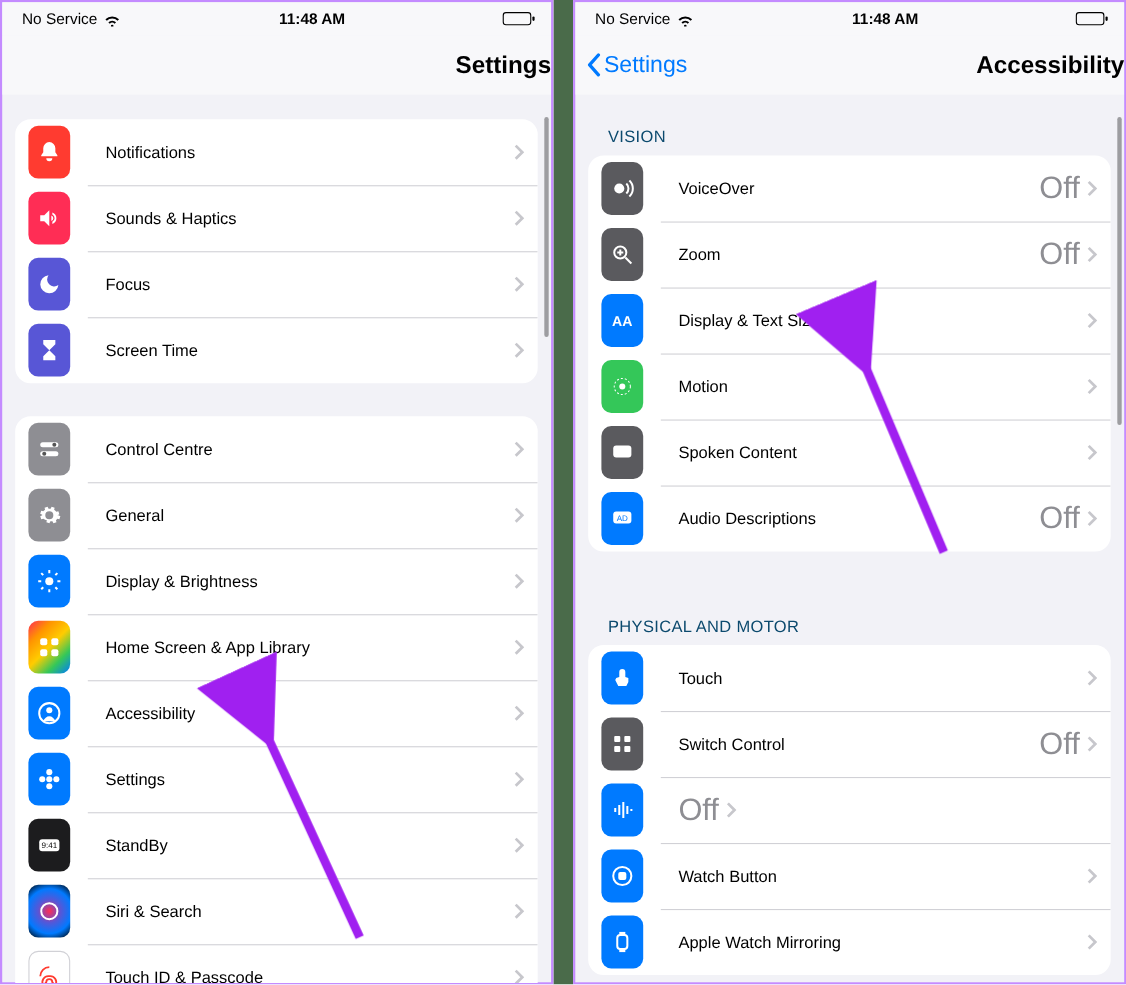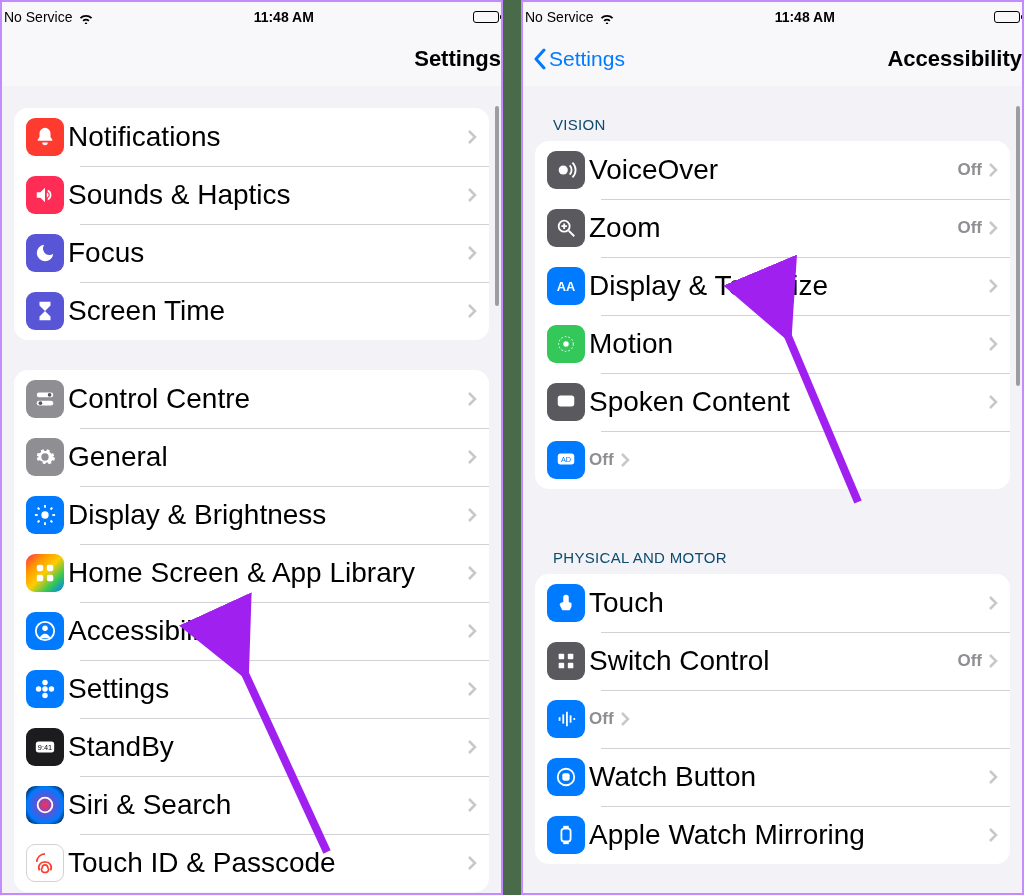--- a/index.html
+++ b/index.html
@@ -25,21 +25,21 @@
     overflow: hidden;
     position: relative;
   }
   
   .status-bar {
     height: 30px;
     background: #f8f8fa;
     display: flex;
     align-items: center;
     justify-content: space-between;
-    padding: 0 2px;
+    padding: 0 18px;
     font-size: 14px;
     font-weight: 500;
     color: #000;
   }
   .status-left { display: flex; align-items: center; gap: 6px; }
   .status-time { font-weight: 600; }
   .status-right { display: flex; align-items: center; gap: 6px; }
   .wifi-icon { width: 16px; height: 12px; }
   .battery-icon { width: 26px; height: 12px; border: 1.5px solid #000; border-radius: 3px; position: relative; }
   .battery-icon::after { content:""; position:absolute; right:-4px; top:3px; width:2px; height:4px; background:#000; border-radius:1px;}
@@ -101,51 +101,50 @@
     content: "";
     position: absolute;
     top: 0;
     left: 66px;
     right: 0;
     height: .5px;
     background: #d1d1d6;
   }
   .row-icon {
     width: 38px;
-    height: 38px;
+    height: 48px;
     border-radius: 9px;
     display: flex;
     align-items: center;
     justify-content: center;
-    margin-right: 4px;
+    margin-right: 32px;
     flex: none;
   }
   .row-icon.grey  { background: #8e8e93; }
   .row-icon.darkgrey { background: #5a5a5e; }
   .row-icon.red   { background: #ff3b30; }
   .row-icon.pink  { background: #ff2d55; }
   .row-icon.purple{ background: #5856d6; }
   .row-icon.blue  { background: #007aff; }
   .row-icon.green { background: #34c759; }
   .row-icon.black { background: #1c1c1e; }
   .row-icon.white { background: #fff; border:1px solid #d1d1d6; }
   .row-icon.multicolor { background: linear-gradient(135deg,#ff2d55 0%,#ff9500 25%,#ffcc00 50%,#34c759 75%,#007aff 100%);}
   .row-icon.siri { background: radial-gradient(circle,#ff2d55,#5856d6,#007aff,#000);}
   .row-icon svg { width: 22px; height: 22px; fill:#fff; }
   .row-icon.white svg { fill:#ff3b30; }
   .row-label {
     flex: 1;
+    font-size: 15px;
+    color: #000;
+  }
+  .row-value {
     font-size: 28px;
-    color: #000;
-  }
-  .row-value {
-    font-size: 17px;
     color: #8e8e93;
     margin-right: 6px;
-    font-weight: bold;
   }
   .chevron {
     color: #c7c7cc;
     display:flex;
     align-items:center;
   }
   .chevron svg { width: 10px; height: 16px; stroke:#c7c7cc; stroke-width:2.5; fill:none; }
   
   .scroll-ind {
     position:absolute;
@@ -497,20 +496,21 @@
             </svg>
           </span>
         </div>
         <div class="row">
           <span class="row-icon blue">
             <svg viewBox="0 0 24 24">
               <rect x="3" y="5" width="18" height="12" rx="3"></rect>
               <text x="12" y="14" text-anchor="middle" font-size="8" fill="#007aff">AD</text>
             </svg>
           </span>
+          <span class="row-label">Audio Descriptions</span>
           <span class="row-value">Off</span>
           <span class="chevron">
             <svg viewBox="0 0 10 16">
               <polyline points="2,2 8,8 2,14"></polyline>
             </svg>
           </span>
         </div>
       </div>
       <div class="section-header">Physical and Motor</div>
       <div class="group">

